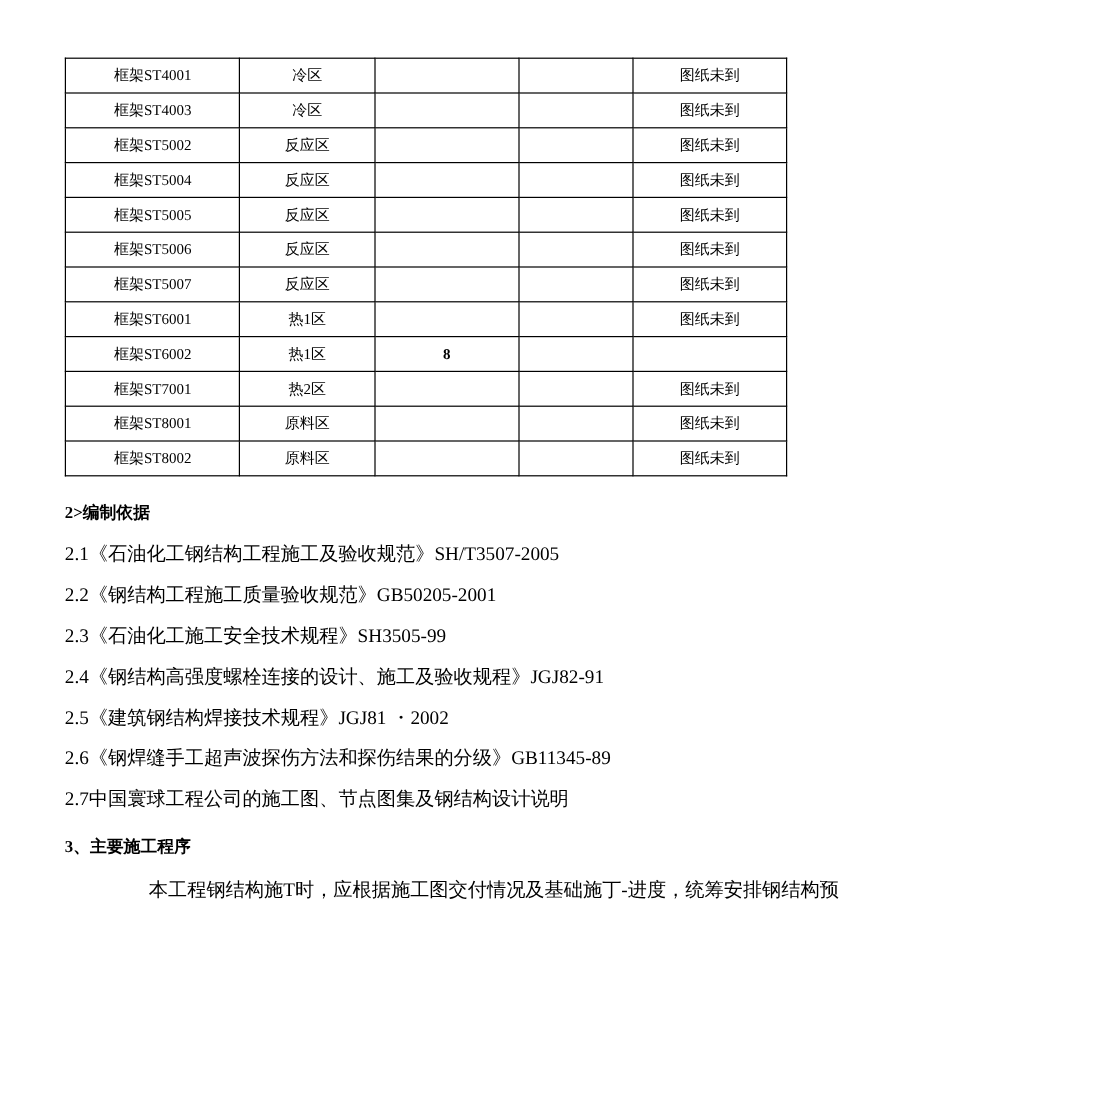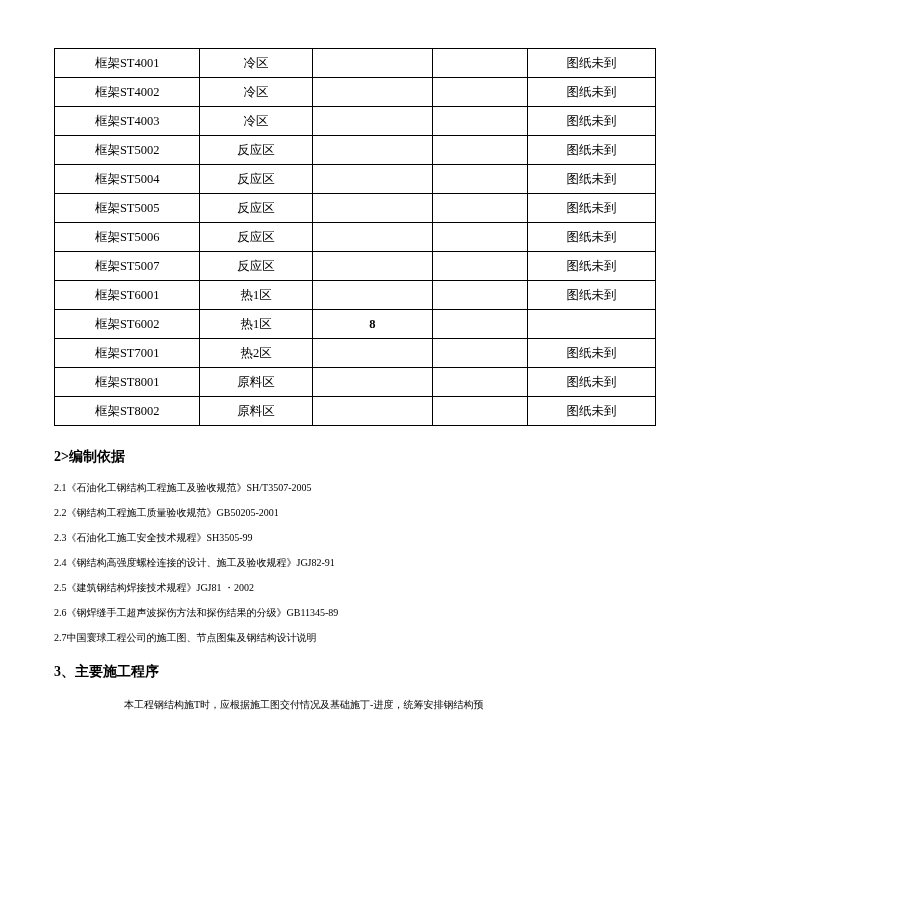--- a/index.html
+++ b/index.html
@@ -31,43 +31,36 @@
   .c4 { width: 100px; }
   .c5 { width: 136px; }
   .c3b { font-weight: bold; }
   .sec-title {
     font-weight: bold;
     font-size: 14px;
     margin-top: 18px;
     margin-bottom: 14px;
   }
   .para {
-    font-size: 10px;
+    font-size: 16px;
     margin: 10px 0;
     line-height: 1.5;
   }
   .indent {
     text-indent: 70px;
     margin-top: 16px;
   }
 </style>
 </head>
 <body>
 
 <table>
   <tbody id="tbody">
       <tr>
         <td class="c1">框架ST4001</td>
-        <td class="c2">冷区</td>
-        <td class="c3"></td>
-        <td class="c4"></td>
-        <td class="c5">图纸未到</td>
-      </tr>
-      <tr>
-        <td class="c1">框架ST4002</td>
         <td class="c2">冷区</td>
         <td class="c3"></td>
         <td class="c4"></td>
         <td class="c5">图纸未到</td>
       </tr>
       <tr>
         <td class="c1">框架ST4003</td>
         <td class="c2">冷区</td>
         <td class="c3"></td>
         <td class="c4"></td>

